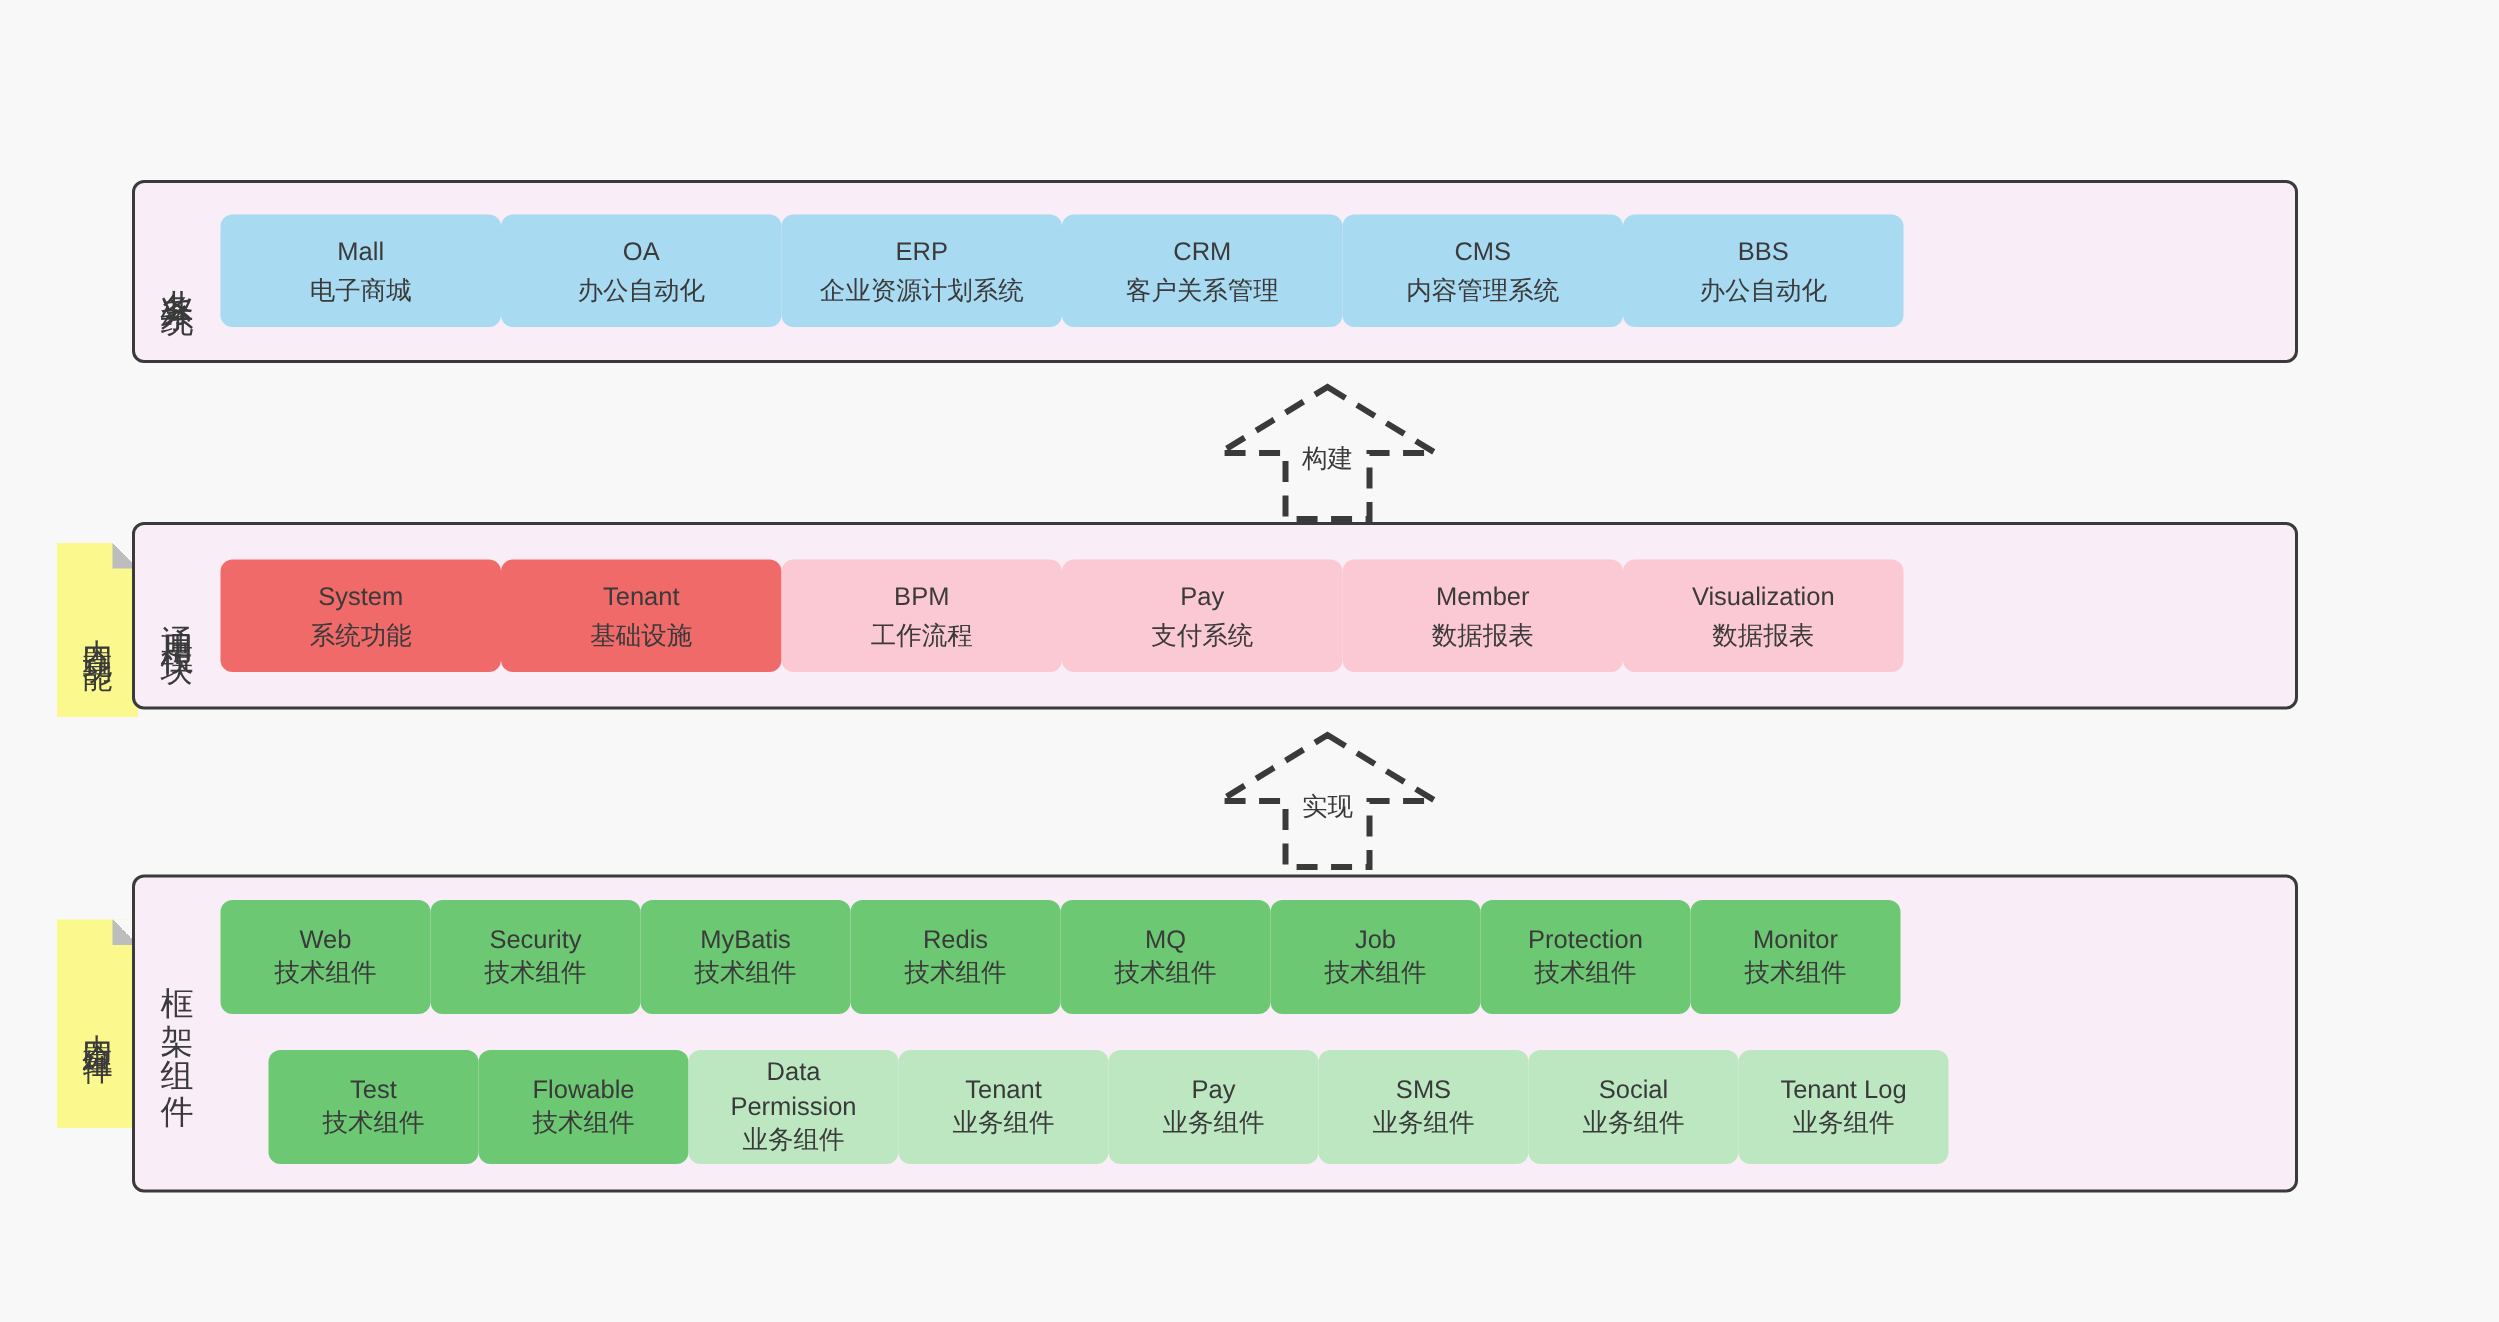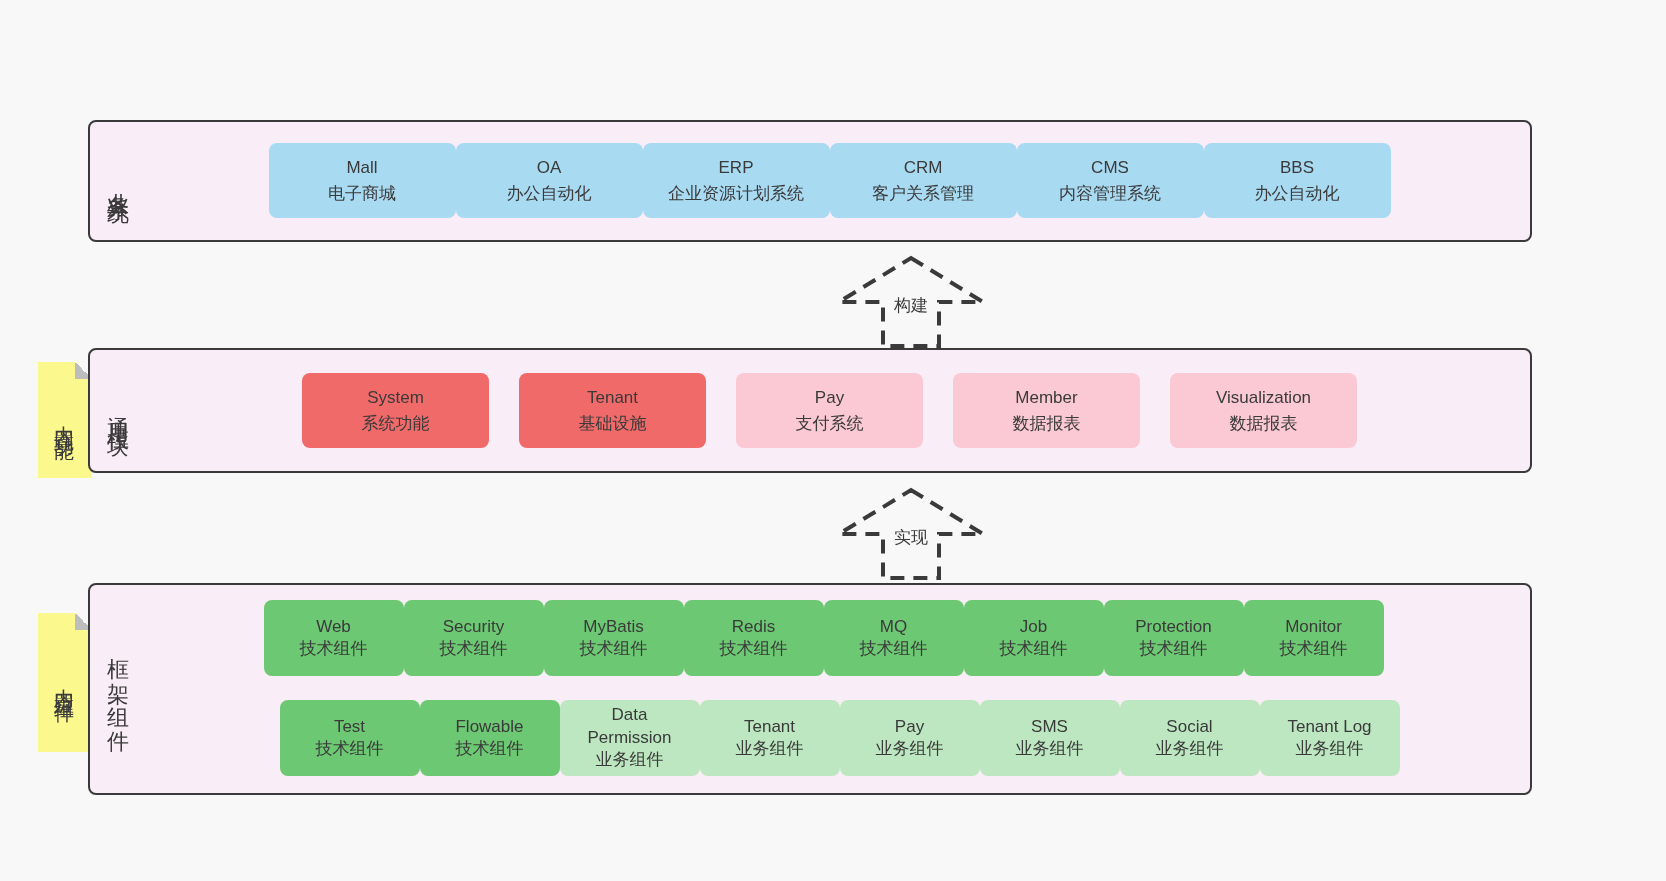--- a/index.html
+++ b/index.html
@@ -13,25 +13,25 @@
   .panel-2{top:348px;height:125px;}
   .panel-3{top:583px;height:212px;}
 
   .panel-label{position:absolute;left:13px;top:50%;transform:translateY(-50%);
                writing-mode:vertical-lr;text-orientation:upright;
                font-size:22px;color:#3a3a3a;letter-spacing:3px;white-space:nowrap;}
   .panel-label.mid{letter-spacing:6px;}
   .panel-label.spread{letter-spacing:24px;}
 
   
-  .row{position:absolute;left:57px;right:18px;display:flex;justify-content:center;}
+  .row{position:absolute;left:57px;right:18px;display:flex;justify-content:flex-start;}
   .row-wide{right:18px;}
   .row-8{right:30px;}
   .r-top1{top:21px;}
-  .r-top2{top:23px;gap:30px;}
+  .r-top2{top:23px;}
   .r-b1{top:15px;}
   .r-b2{top:115px;margin-left:32px;}
 
   .box{display:flex;flex-direction:column;align-items:center;justify-content:center;
        border-radius:8px;font-size:17px;line-height:1.5;text-align:center;color:#3a3a3a;}
   .w187{width:187px;height:75px;}
   .w140{width:140px;height:76px;line-height:1.32;padding:0 10px;box-sizing:border-box;}
 
   .blue{background:#a8daf2;}
   .red{background:#f16a6a;}
@@ -43,21 +43,21 @@
   .sticky{position:absolute;left:38px;width:54px;background:#fbf98e;
           display:flex;align-items:center;justify-content:center;}
   .sticky-1{top:362px;height:116px;}
   .sticky-2{top:613px;height:139px;}
   .fold{position:absolute;top:0;right:0;width:17px;height:17px;
         background:linear-gradient(to bottom left,#f8f8f8 0 50%,#bdbdbd 50% 100%);}
   .sticky-text{writing-mode:vertical-lr;text-orientation:upright;
                font-size:20px;letter-spacing:5px;white-space:nowrap;color:#3a3a3a;}
 
   
-  .arrow{position:absolute;left:836px;width:150px;height:94px;}
+  .arrow{position:absolute;left:810px;width:150px;height:94px;}
   .arrow-1{top:255px;}
   .arrow-2{top:487px;font-family:Liberation Serif, serif;}
   .arrow svg{display:block;width:150px;height:94px;}
   .arrow-label{position:absolute;left:50%;top:38px;transform:translateX(-50%);
                background:#f8f8f8;font-size:17px;padding:1px 4px;white-space:nowrap;color:#3a3a3a;}
 </style>
 </head>
 <body>
 
 <div class="canvas">
@@ -109,20 +109,24 @@
     <div class="row row-wide r-top2">
       <div class="box w187 red">
         <div>System</div>
         <div>系统功能</div>
       </div>
       <div class="box w187 red">
         <div>Tenant</div>
         <div>基础设施</div>
       </div>
       <div class="box w187 pink">
+        <div>BPM</div>
+        <div>工作流程</div>
+      </div>
+      <div class="box w187 pink">
         <div>Pay</div>
         <div>支付系统</div>
       </div>
       <div class="box w187 pink">
         <div>Member</div>
         <div>数据报表</div>
       </div>
       <div class="box w187 pink">
         <div>Visualization</div>
         <div>数据报表</div>

